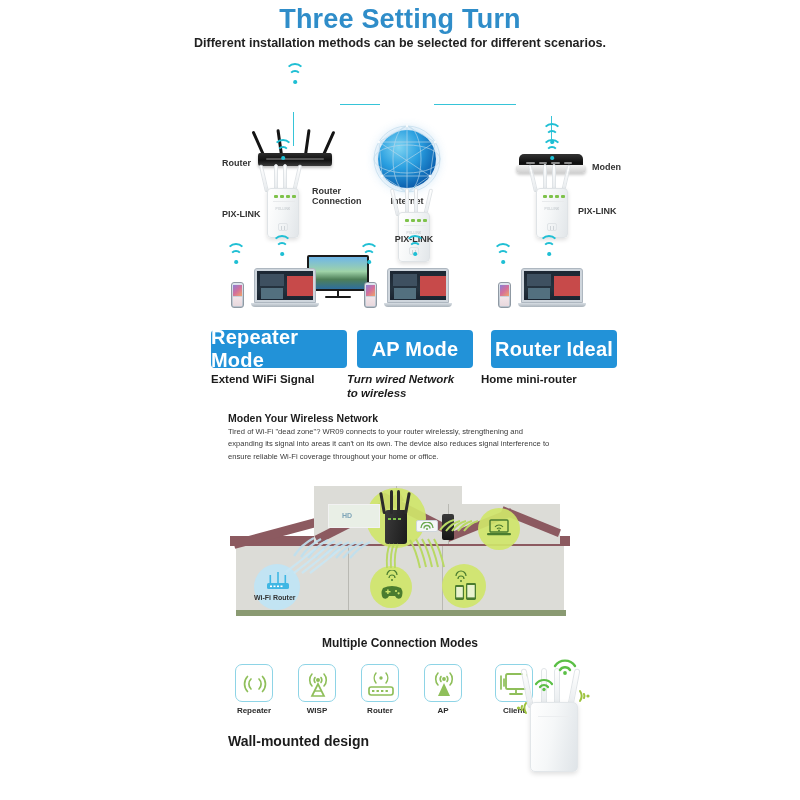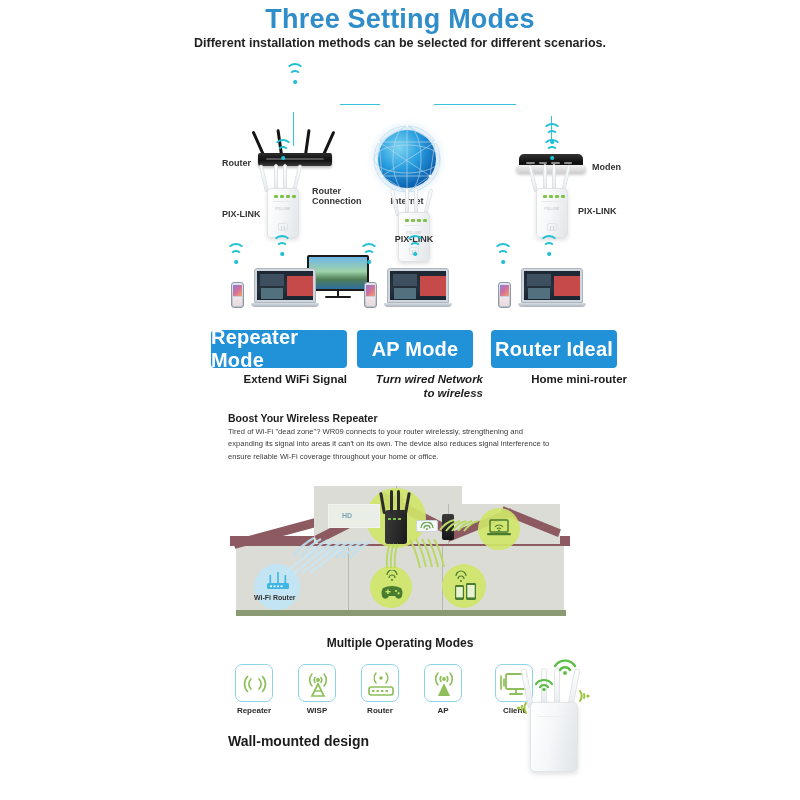--- a/index.html
+++ b/index.html
@@ -184,21 +184,21 @@
 
   
   .modes { position:absolute; left:0; top:330px; width:800px; height:62px; }
   .mode-btn {
     position:absolute; top:0; height:38px; border-radius:4px;
     background:#2292d8; color:#fff;
     display:flex; align-items:center; justify-content:center;
     font-size:20px; font-weight:700; letter-spacing:.2px;
   }
   .mode-cap {
-    position:absolute; top:42px; text-align:right;
+    position:absolute; top:42px; text-align:left;
     font-size:11.5px; font-weight:700; color:#1c1c1c; line-height:1.22;
   }
 
   
   .boost-h {
     position:absolute; left:228px; top:412px;
     font-size:10.5px; font-weight:700; color:#1c1c1c;
   }
   .boost-p {
     position:absolute; left:228px; top:426px; width:330px;
@@ -272,21 +272,21 @@
   .wm-p {
     position:absolute; left:228px; top:746px; width:290px;
     font-size:7.6px; line-height:1.6; color:#3a3a3a;
   }
 </style>
 </head>
 <body>
 
 <div class="page">
 
-  <div class="hdr-title">Three Setting Modes</div>
+  <div class="hdr-title">Three Setting Turn</div>
   <div class="hdr-sub">Different installation methods can be selected for different scenarios.</div>
 
   <div class="diagram">
 
     <div class="line" style="left:340px; top:46px; width:40px;"></div>
     <div class="line" style="left:434px; top:46px; width:82px;"></div>
     <div class="vline" style="left:293px; top:54px; height:34px;"></div>
     <div class="vline" style="left:414px; top:104px; height:26px;"></div>
     <div class="vline" style="left:551px; top:58px; height:28px;"></div>
     <div class="line" style="left:287px; top:218px; width:24px;"></div>
@@ -496,21 +496,21 @@
     <div class="mode-btn" style="left:357px; width:116px;">AP Mode</div>
     <div class="mode-cap" style="left:347px; width:136px;font-style:italic;">
       <span>Turn wired Network</span><br>
       <span>to wireless</span>
     </div>
 
     <div class="mode-btn" style="left:491px; width:126px;">Router Ideal</div>
     <div class="mode-cap" style="left:481px; width:146px;">Home mini-router</div>
   </div>
 
-  <div class="boost-h">Boost Your Wireless Repeater</div>
+  <div class="boost-h">Moden Your Wireless Network</div>
   <div class="boost-p">Tired of Wi-Fi "dead zone"? WR09 connects to your router wirelessly, strengthening and expanding its signal into areas it can't on its own. The device also reduces signal interference to ensure reliable Wi-Fi coverage throughout your home or office.</div>
 
   <div class="house">
 
     <div class="h-wall" style="left:6px;  top:72px; width:328px; height:68px;"></div>
 
     <div class="h-roof" style="left:0px;  top:66px; width:340px; height:10px;"></div>
 
     <div class="h-roof" style="left:4px;  top:70px; width:92px; height:9px; transform:rotate(-15deg); transform-origin:left center;"></div>
 
@@ -655,21 +655,21 @@
     <svg style="position:absolute; left:52px; top:60px;" width="96" height="46" viewBox="0 0 96 46">
       <g stroke="#c9e7f5" stroke-width="2.2" fill="none" opacity="0.85">
         <path d="M4 42 Q20 30 34 18"></path>
           <path d="M12 43 Q28 31 42 19"></path>
         <path d="M20 43 Q36 31 50 19"></path>
           <path d="M28 43 Q44 31 58 19"></path>
       </g>
     </svg>
   </div>
 
-  <div class="ops-h">Multiple Operating Modes</div>
+  <div class="ops-h">Multiple Connection Modes</div>
 
   <div class="ops-row">
 
     <div class="ops-item" style="left:0px;">
       <div class="ops-box">
         <svg width="38" height="38" viewBox="0 0 38 38">
           <g stroke="#8fbf5a" stroke-width="1.7" fill="none" stroke-linecap="round">
             <path d="M15 14 A7 7 0 0 0 15 24"></path>
               <path d="M11.5 11.5 A11 11 0 0 0 11.5 26.5"></path>
             <path d="M23 14 A7 7 0 0 1 23 24"></path>

